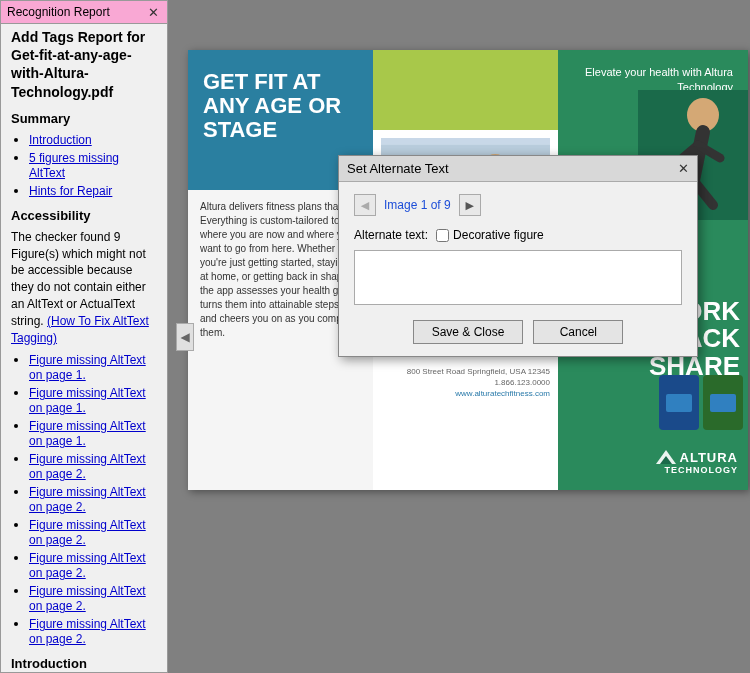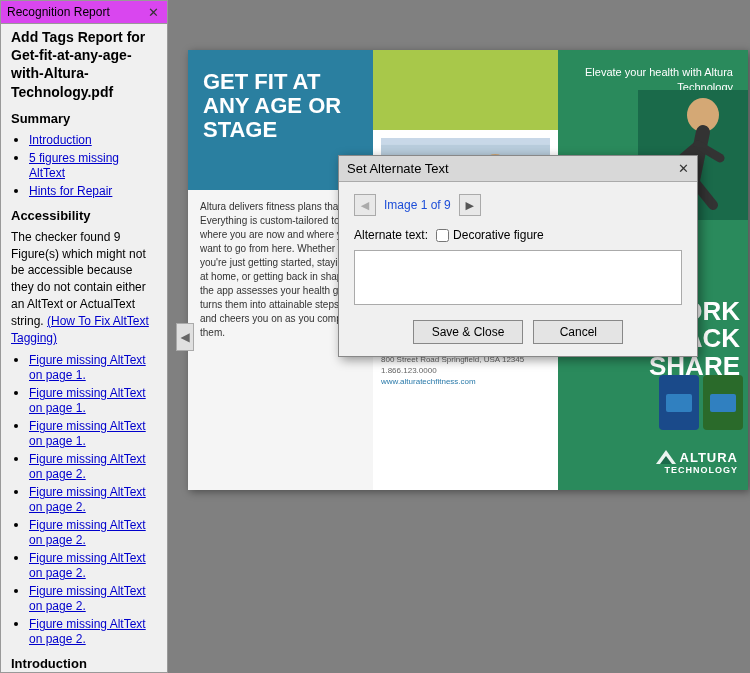--- a/index.html
+++ b/index.html
@@ -18,21 +18,21 @@
       width: 168px;
       min-width: 168px;
       background: #f0f0f0;
       border: 1px solid #999;
       display: flex;
       flex-direction: column;
       height: 673px;
       overflow: hidden;
     }
     .panel-title-bar {
-      background: #d946ef;
+      background: #f9a8d4;
       border-bottom: 1px solid #999;
       padding: 4px 6px;
       display: flex;
       align-items: center;
       justify-content: space-between;
     }
     .panel-title-text {
       font-size: 12px;
       font-weight: normal;
       color: #000;
@@ -165,22 +165,22 @@
       text-align: center;
     }
     .middle-footer-text {
       font-size: 8px;
       color: #666;
       line-height: 1.4;
     }
     .contact-info {
       font-size: 8px;
       color: #555;
-      text-align: left;
-      margin-top: 6px;
+      text-align: right;
+      margin-top: 18px;
     }
 
     .panel-right {
       width: 190px;
       background: #2a8a5c;
       position: relative;
       overflow: hidden;
     }
     .right-top {
       padding: 15px;

